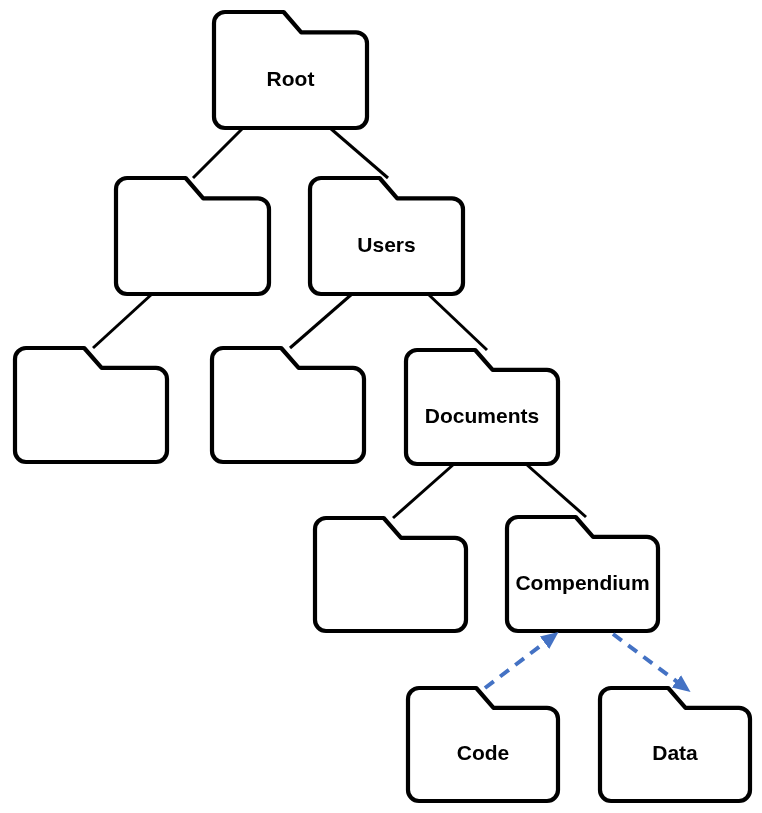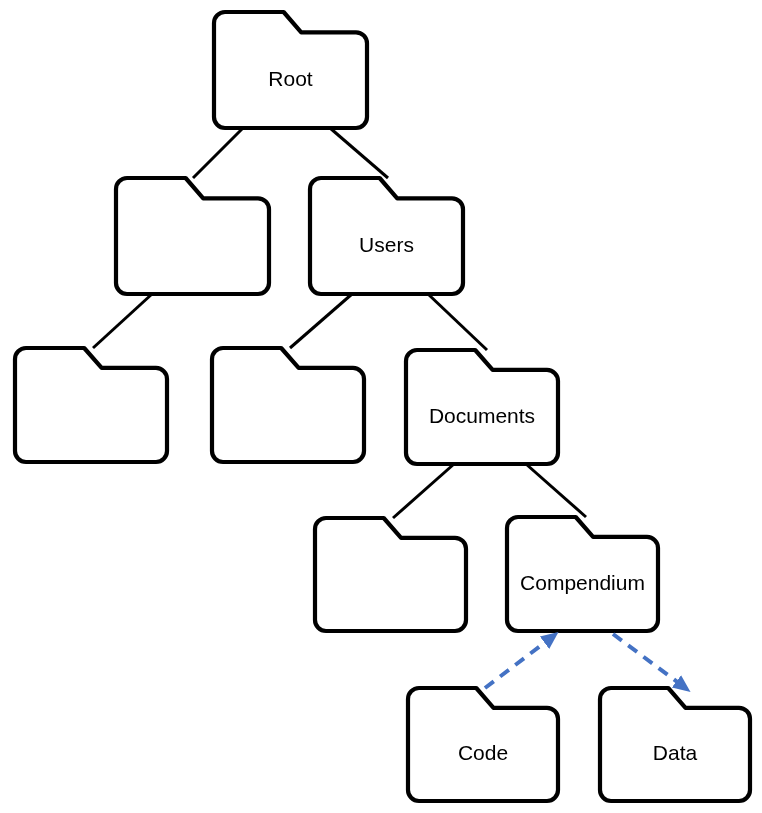--- a/index.html
+++ b/index.html
@@ -12,20 +12,21 @@
     width: 762px;
     height: 813px;
     font-family: "Liberation Sans", sans-serif;
     overflow: hidden;
   }
   #diagram-root {
     position: relative;
     width: 762px;
     height: 813px;
     background: #ffffff;
+    font-weight: bold;
   }
   svg#diagram-canvas {
     position: absolute;
     top: 0;
     left: 0;
     width: 762px;
     height: 813px;
     display: block;
   }
   .edge-line {

